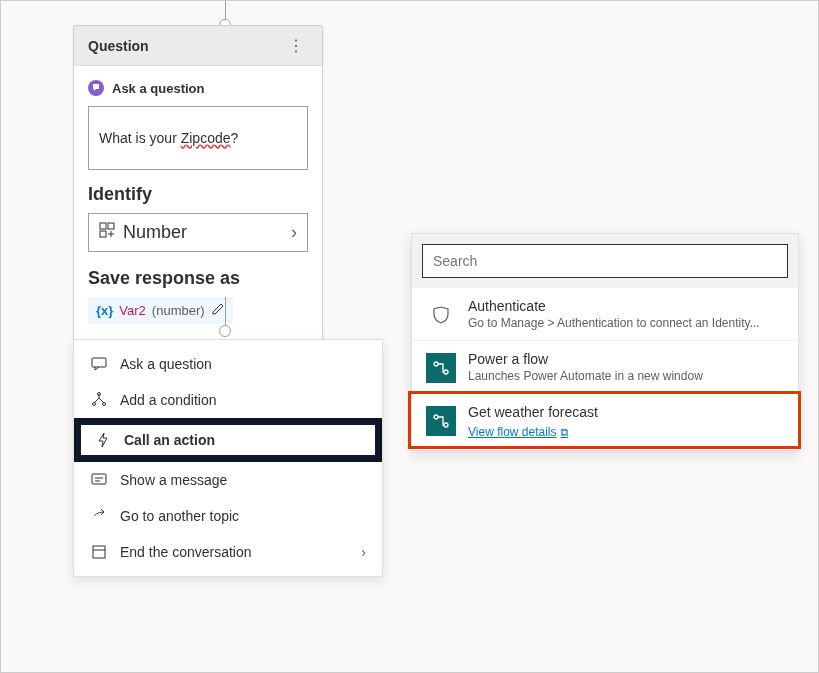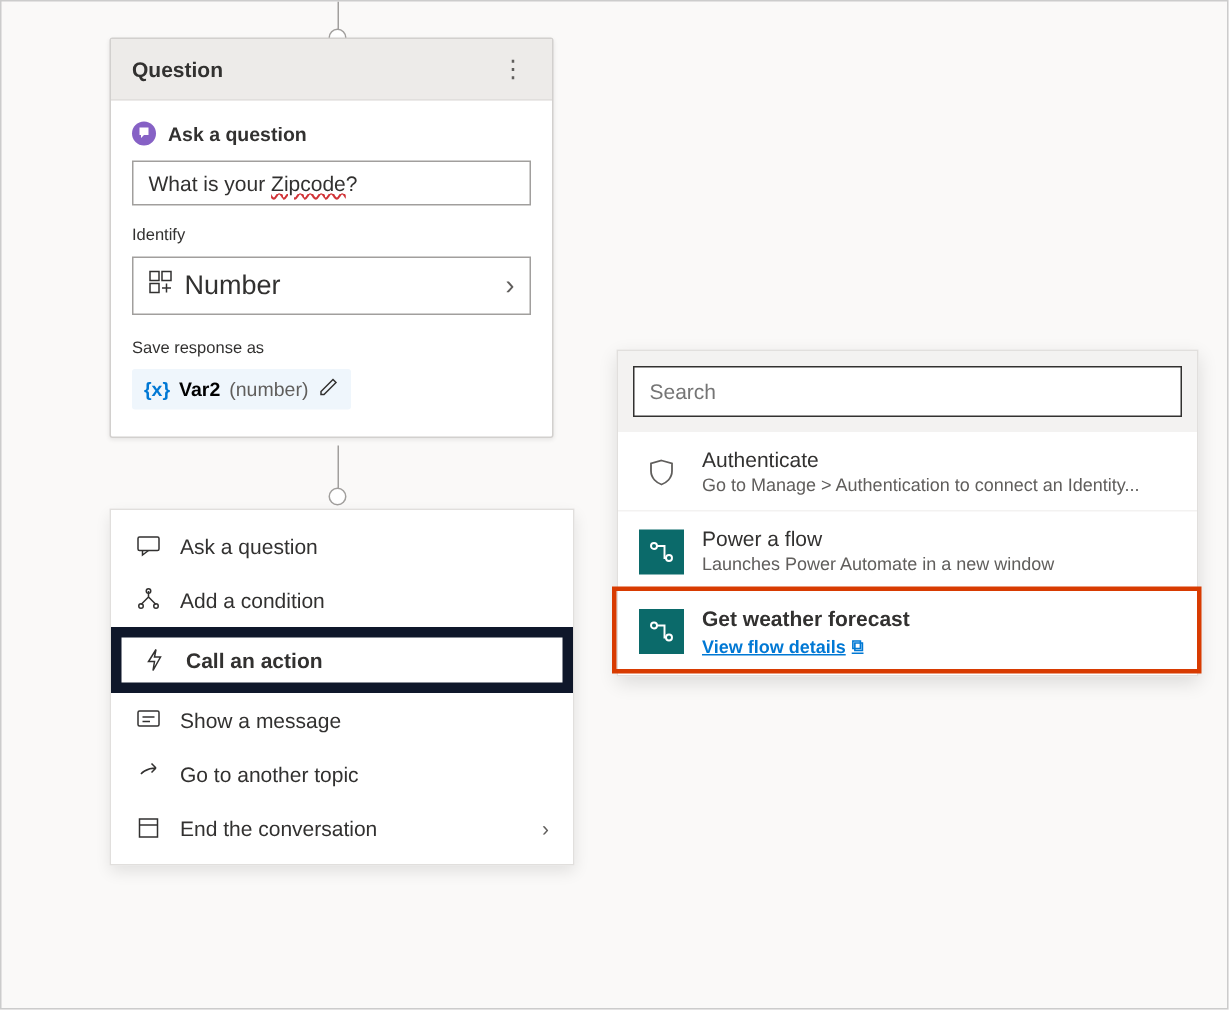--- a/index.html
+++ b/index.html
@@ -46,21 +46,21 @@
     height: 12px;
     border-radius: 50%;
     background: #fff;
     border: 1px solid #a19f9d;
   }
 
   .question-card {
     position: absolute;
     left: 72px;
     top: 24px;
-    width: 296px;
+    width: 250px;
     background: #fff;
     border: 1px solid #d2d0ce;
     border-radius: 2px;
     box-shadow: 0 1px 3px rgba(0,0,0,.08);
   }
   .question-header {
     display: flex;
     justify-content: space-between;
     align-items: center;
     background: #edebe9;
@@ -97,34 +97,34 @@
     justify-content: center;
   }
   .ask-badge svg { display:block; }
   .ask-label {
     font-weight: 600;
     font-size: 13px;
     color: #323130;
   }
   .q-input {
     border: 1px solid #a19f9d;
-    padding: 6px 10px;
+    padding: 23px 10px;
     font-size: 14px;
     color: #323130;
     margin-bottom: 14px;
   }
   .q-input .zip {
     color: #323130;
     text-decoration: underline;
     text-decoration-color: #d13438;
     text-decoration-style: wavy;
   }
   .section-label {
-    font-weight: 400;
-    font-size: 11px;
+    font-weight: 700;
+    font-size: 18px;
     color: #323130;
     margin-bottom: 8px;
   }
   .identify-select {
     display: flex;
     align-items: center;
     justify-content: space-between;
     border: 1px solid #a19f9d;
     padding: 8px 10px;
     font-size: 18px;
@@ -141,21 +141,21 @@
   .var-chip {
     display: inline-flex;
     align-items: center;
     gap: 6px;
     background: #eff6fc;
     padding: 5px 8px;
     border-radius: 2px;
     font-size: 13px;
   }
   .var-brace { color: #0078d4; font-weight: 600; }
-  .var-name { color: #000000; font-weight: bold; }
+  .var-name { color: #be185d; }
   .var-type { color: #605e5c; }
 
   .action-menu {
     position: absolute;
     left: 72px;
     top: 338px;
     width: 310px;
     background: #fff;
     border: 1px solid #e1dfdd;
     box-shadow: 0 4px 10px rgba(0,0,0,.1);
@@ -211,21 +211,20 @@
     display: flex;
     gap: 12px;
     padding: 10px 14px;
     border-bottom: 1px solid #f3f2f1;
     align-items: flex-start;
     cursor: pointer;
   }
   .flyout-item:last-child { border-bottom: none; }
   .flyout-item.hl {
     position: relative;
-    font-weight: bold;
   }
   .flyout-hl-box {
     position: absolute;
     border: 3px solid #d83b01;
     pointer-events: none;
   }
   .fi-icon {
     width: 30px;
     height: 30px;
     display: flex;

